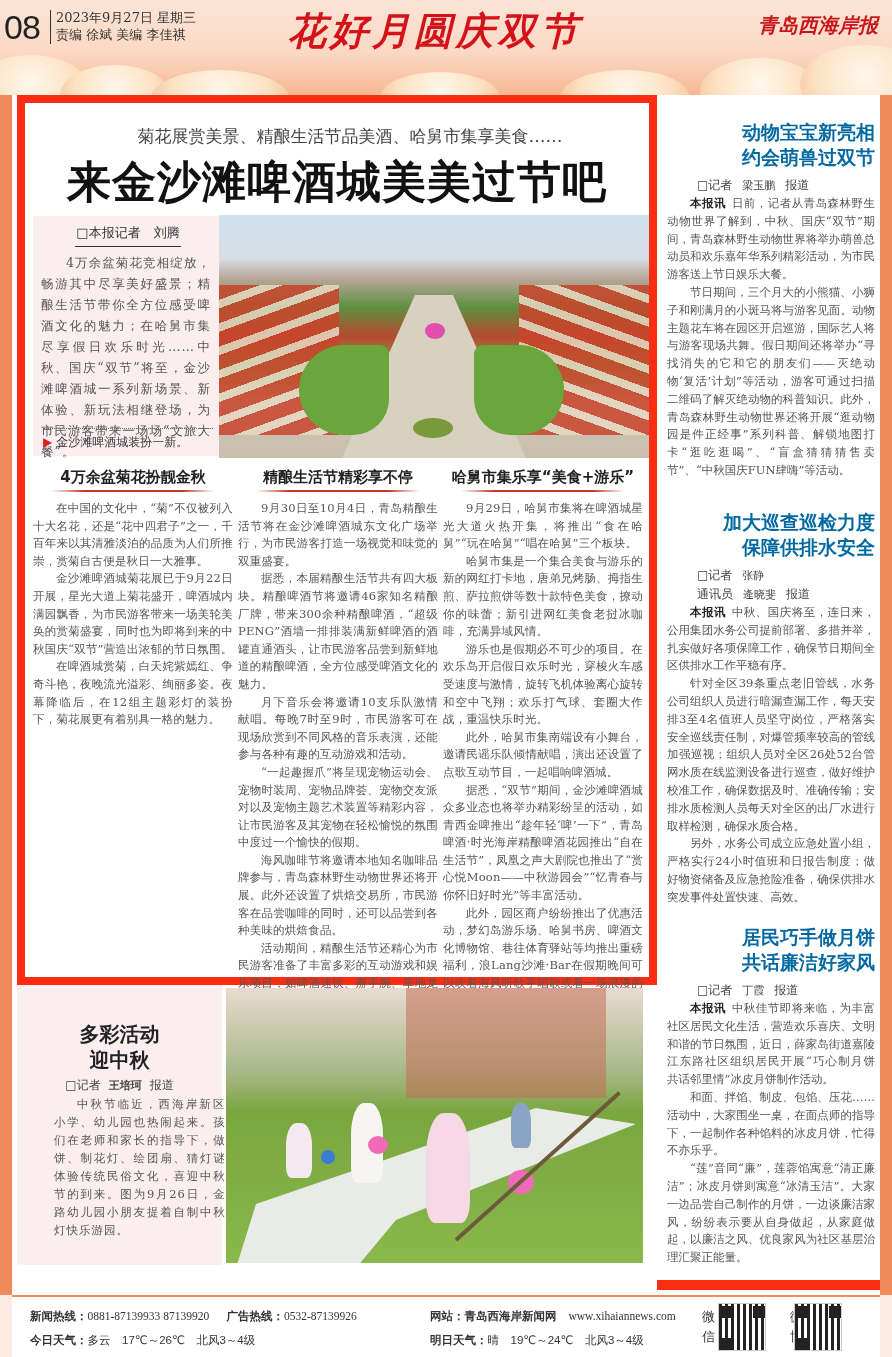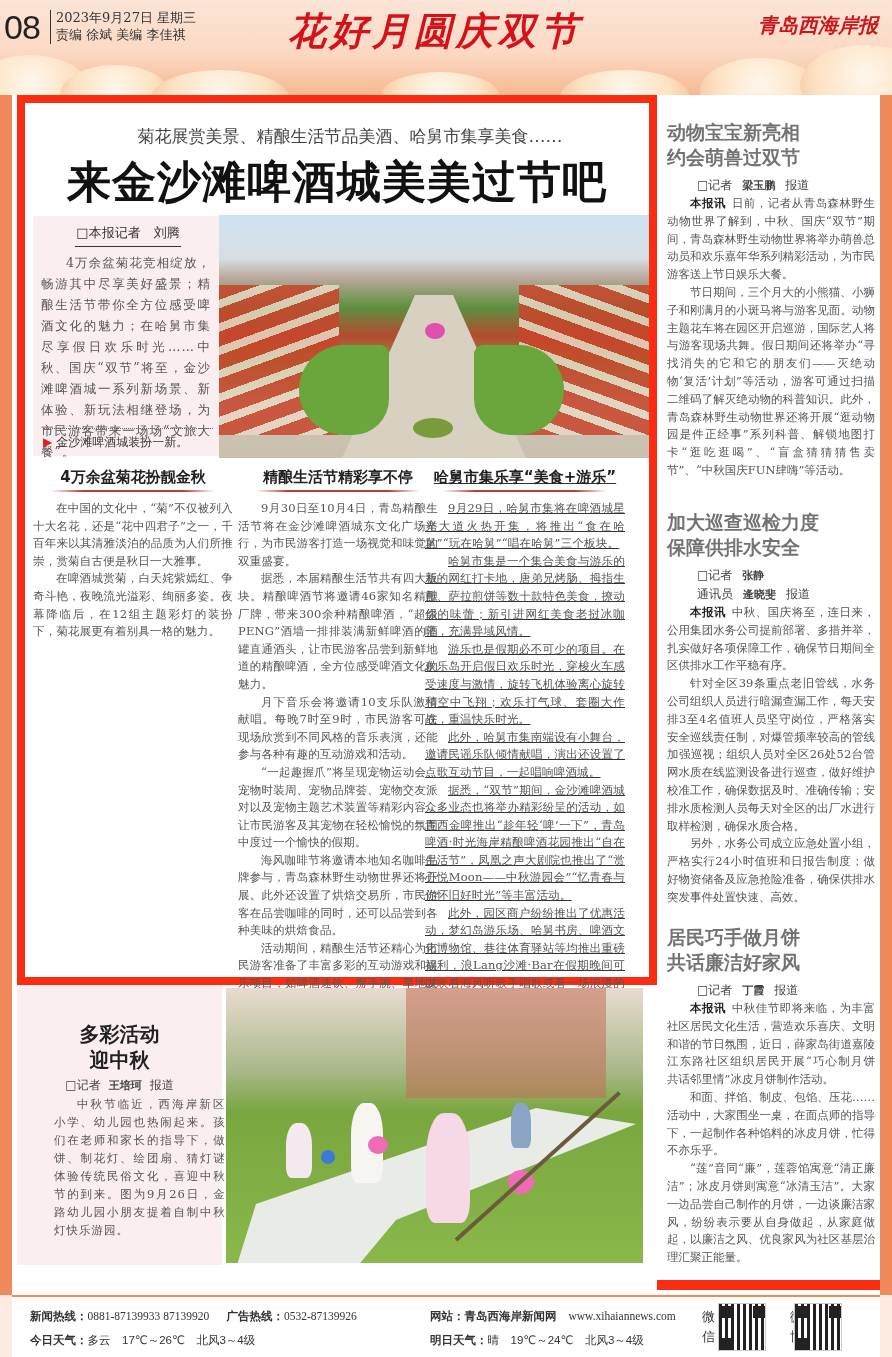--- a/index.html
+++ b/index.html
@@ -41,31 +41,31 @@
   .photo-beer .lawn-r { position: absolute; left: 255px; top: 130px; width: 90px; height: 90px; background: #6aa63c; border-radius: 10% 50% 50% 40%; }
   .photo-beer .roofs-l { position: absolute; left: 0; top: 70px; width: 120px; height: 150px; background: repeating-linear-gradient(160deg, #c9442b 0 14px, #e8d8c4 14px 22px); opacity: .85; }
   .photo-beer .roofs-r { position: absolute; right: 0; top: 70px; width: 130px; height: 150px; background: repeating-linear-gradient(20deg, #c9442b 0 14px, #e8d8c4 14px 22px); opacity: .85; }
   .photo-beer .flower { position: absolute; left: 206px; top: 108px; width: 20px; height: 16px; background: #e04fb0; border-radius: 50%; }
   .photo-beer .circle { position: absolute; left: 194px; top: 203px; width: 40px; height: 20px; background: #7b9b3b; border-radius: 50%; }
 
   
   .col { position: absolute; top: 365px; width: 200px; }
   .col-1 { left: 8px; }
   .col-2 { left: 213px; }
-  .col-3 { left: 400px; width: 200px; text-decoration: underline; }
+  .col-3 { left: 418px; width: 200px; }
   .sub-head { font-family: "DejaVu Sans", sans-serif; font-weight: bold; font-size: 15px; color: #222; text-align: center; height: 24px; position: relative; }
   .sub-head::after { content: ""; position: absolute; left: 18px; right: 18px; bottom: 0; height: 2px; background: linear-gradient(90deg, transparent, #c0392b 20%, #c0392b 80%, transparent); }
   .body-text p { font-size: 11.5px; line-height: 17.6px; color: #555; text-align: justify; text-indent: 2em; letter-spacing: 0.2px; }
   .body-text { margin-top: 8px; }
 
   
   .side { position: absolute; left: 667px; width: 208px; }
-  .side-title { font-family: "DejaVu Serif", serif; font-weight: bold; font-size: 19px; line-height: 25px; color: #737373; text-align: left; }
+  .side-title { font-family: "DejaVu Serif", serif; font-weight: bold; font-size: 19px; line-height: 25px; color: #0369a1; text-align: right; }
   .side-byline { font-size: 12px; color: #444; padding-left: 30px; line-height: 18px; }
-  .side-byline .nm { font-size: 11px; margin: 0 10px; font-weight: bold; text-align: center; }
+  .side-byline .nm { font-size: 11px; margin: 0 10px; font-weight: normal; text-align: center; }
   .side-text p { font-size: 11.5px; line-height: 17.8px; color: #555; text-align: justify; text-indent: 2em; }
   .side-text p .lead { font-weight: bold; color: #222; margin-right: 6px; font-family: "DejaVu Sans", sans-serif; }
   .side-rule-bottom { position: absolute; left: 657px; top: 1280px; width: 223px; height: 10px; background: #fa2d12; }
 
   
   .kids-box { position: absolute; left: 17px; top: 985px; width: 205px; height: 280px; background: #fbeef0; }
   .kids-title { position: absolute; left: 0; top: 36px; width: 205px; text-align: center; font-weight: bold; font-size: 20px; line-height: 26px; color: #222; }
   .kids-byline { position: absolute; left: 0; top: 92px; width: 205px; text-align: center; font-size: 12px; color: #444; }
   .kids-byline .nm { font-size: 11px; font-weight: bold; margin: 0 8px; }
   .kids-text { position: absolute; left: 12px; top: 110px; width: 185px; font-size: 11.5px; line-height: 18px; color: #555; text-indent: 2em; text-align: justify; letter-spacing: 1px; margin-left: 25px; }
@@ -141,20 +141,21 @@
     <div class="lawn-l"></div>
     <div class="lawn-r"></div>
     <div class="flower"></div>
     <div class="circle"></div>
   </div>
 
   <div class="col col-1">
     <div class="sub-head">4万余盆菊花扮靓金秋</div>
     <div class="body-text">
       <p>在中国的文化中，“菊”不仅被列入十大名花，还是“花中四君子”之一，千百年来以其清雅淡泊的品质为人们所推崇，赏菊自古便是秋日一大雅事。</p>
+      <p>金沙滩啤酒城菊花展已于9月22日开展，星光大道上菊花盛开，啤酒城内满园飘香，为市民游客带来一场美轮美奂的赏菊盛宴，同时也为即将到来的中秋国庆“双节”营造出浓郁的节日氛围。</p>
       <p>在啤酒城赏菊，白天姹紫嫣红、争奇斗艳，夜晚流光溢彩、绚丽多姿。夜幕降临后，在12组主题彩灯的装扮下，菊花展更有着别具一格的魅力。</p>
     </div>
   </div>
 
   <div class="col col-2">
     <div class="sub-head">精酿生活节精彩享不停</div>
     <div class="body-text">
       <p>9月30日至10月4日，青岛精酿生活节将在金沙滩啤酒城东文化广场举行，为市民游客打造一场视觉和味觉的双重盛宴。</p>
       <p>据悉，本届精酿生活节共有四大板块。精酿啤酒节将邀请46家知名精酿厂牌，带来300余种精酿啤酒，“超级PENG”酒墙一排排装满新鲜啤酒的酒罐直通酒头，让市民游客品尝到新鲜地道的精酿啤酒，全方位感受啤酒文化的魅力。</p>
       <p>月下音乐会将邀请10支乐队激情献唱。每晚7时至9时，市民游客可在现场欣赏到不同风格的音乐表演，还能参与各种有趣的互动游戏和活动。</p>

